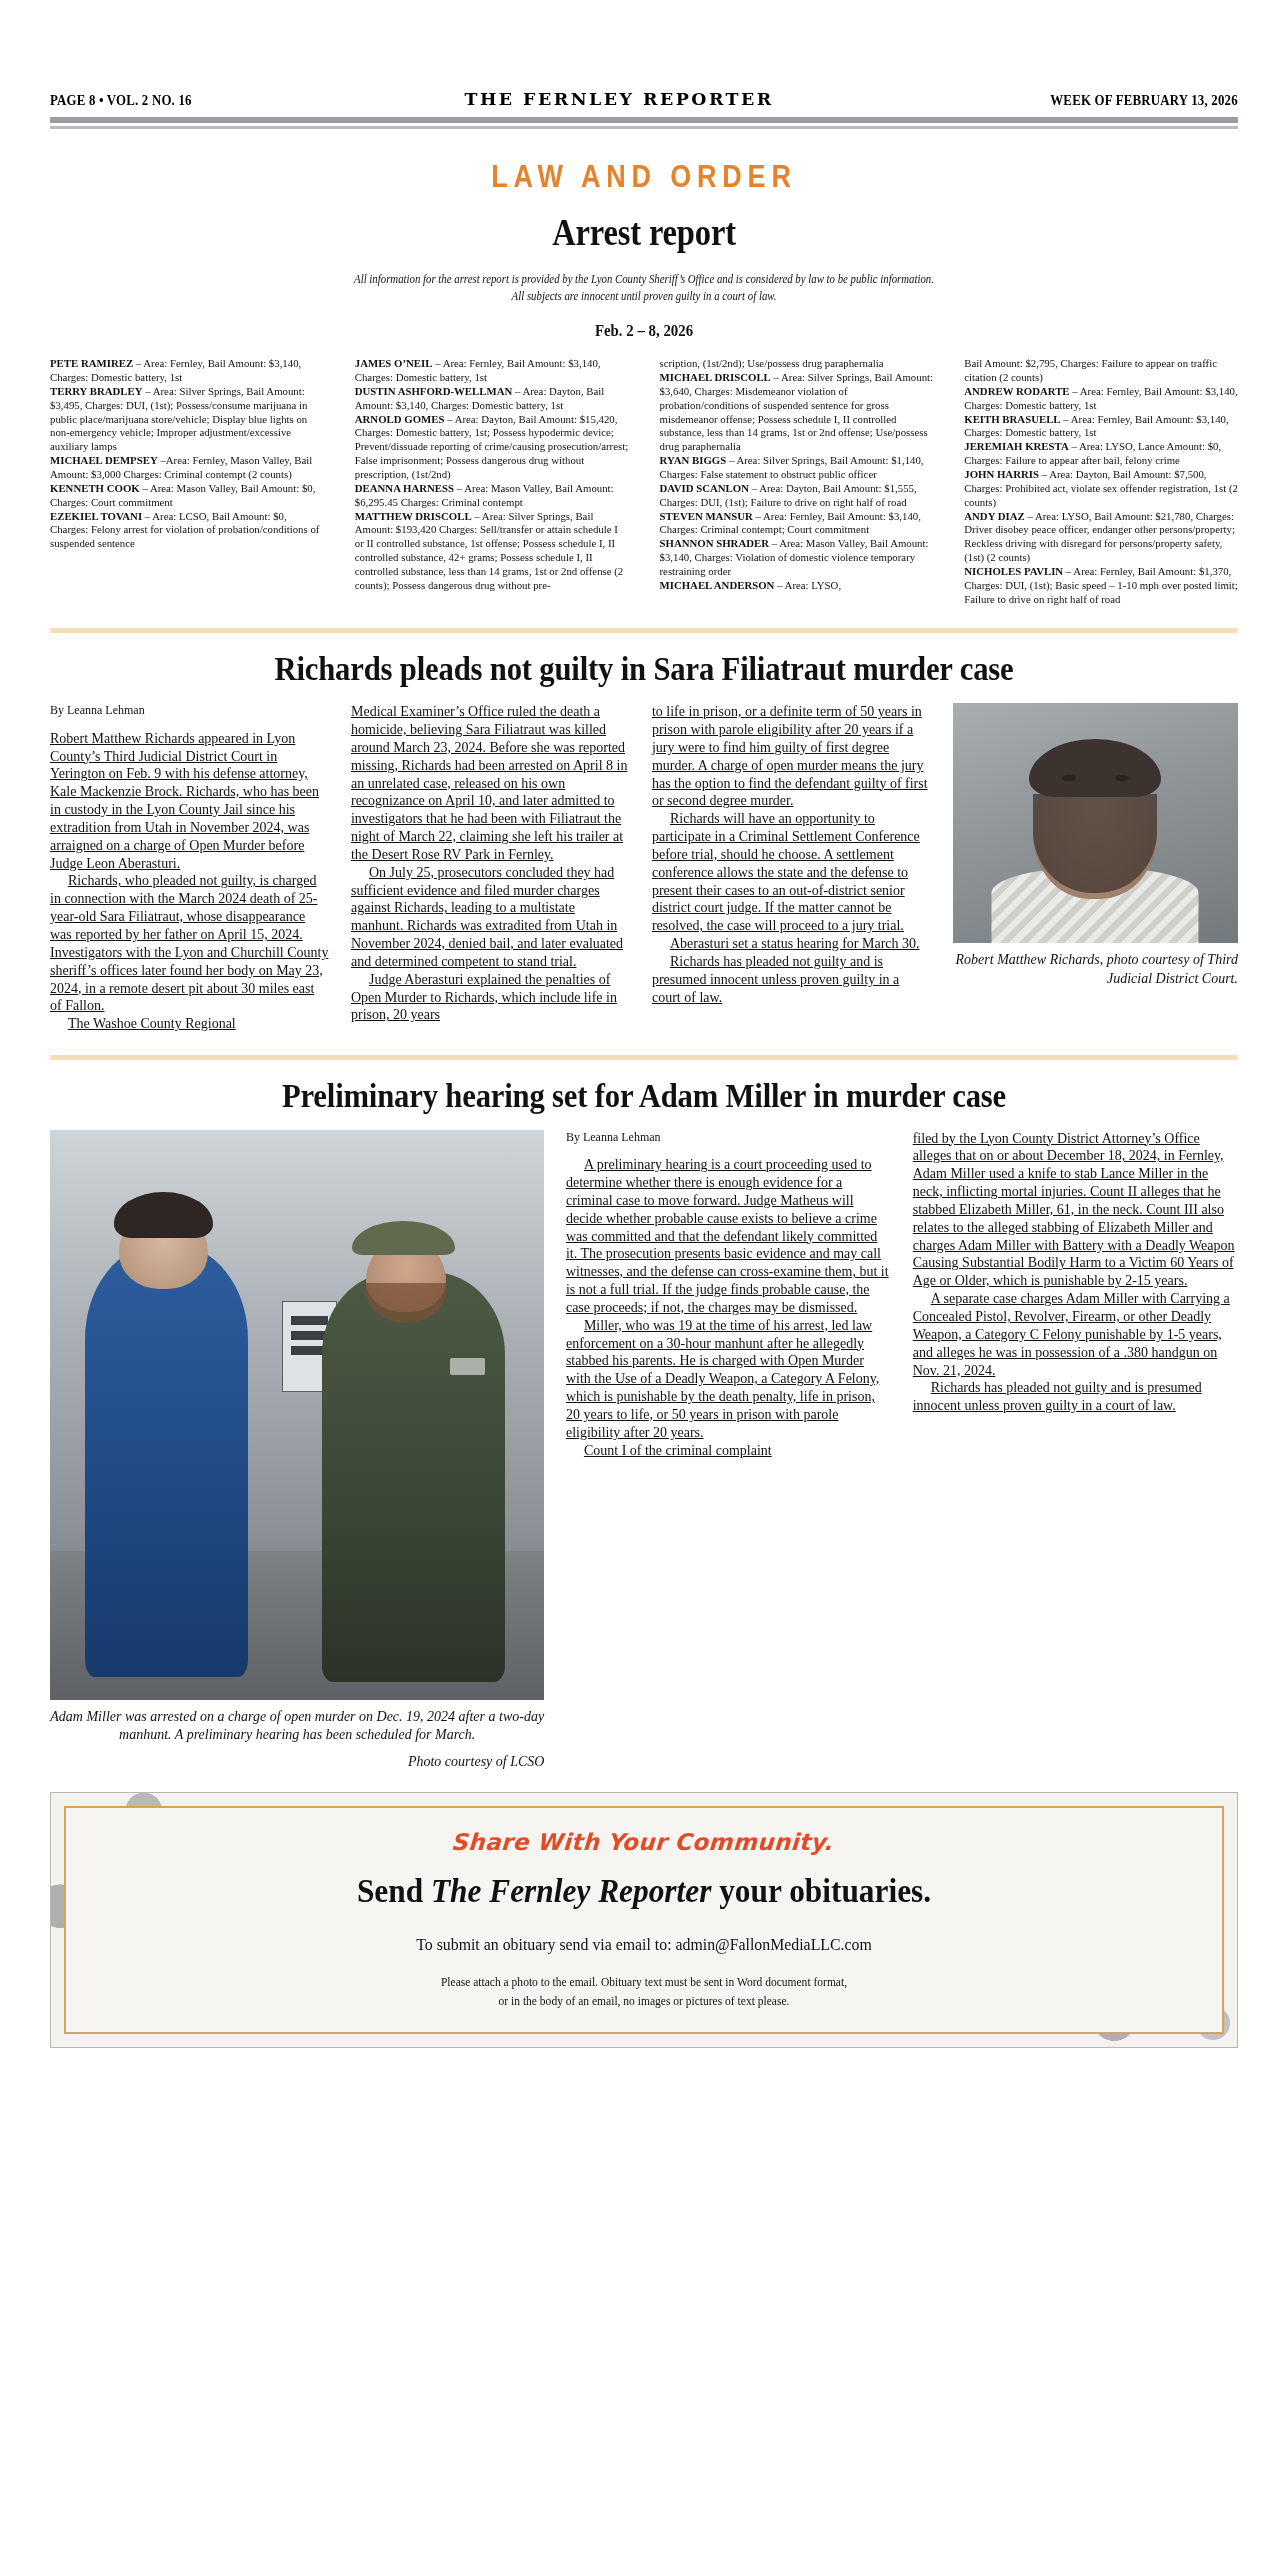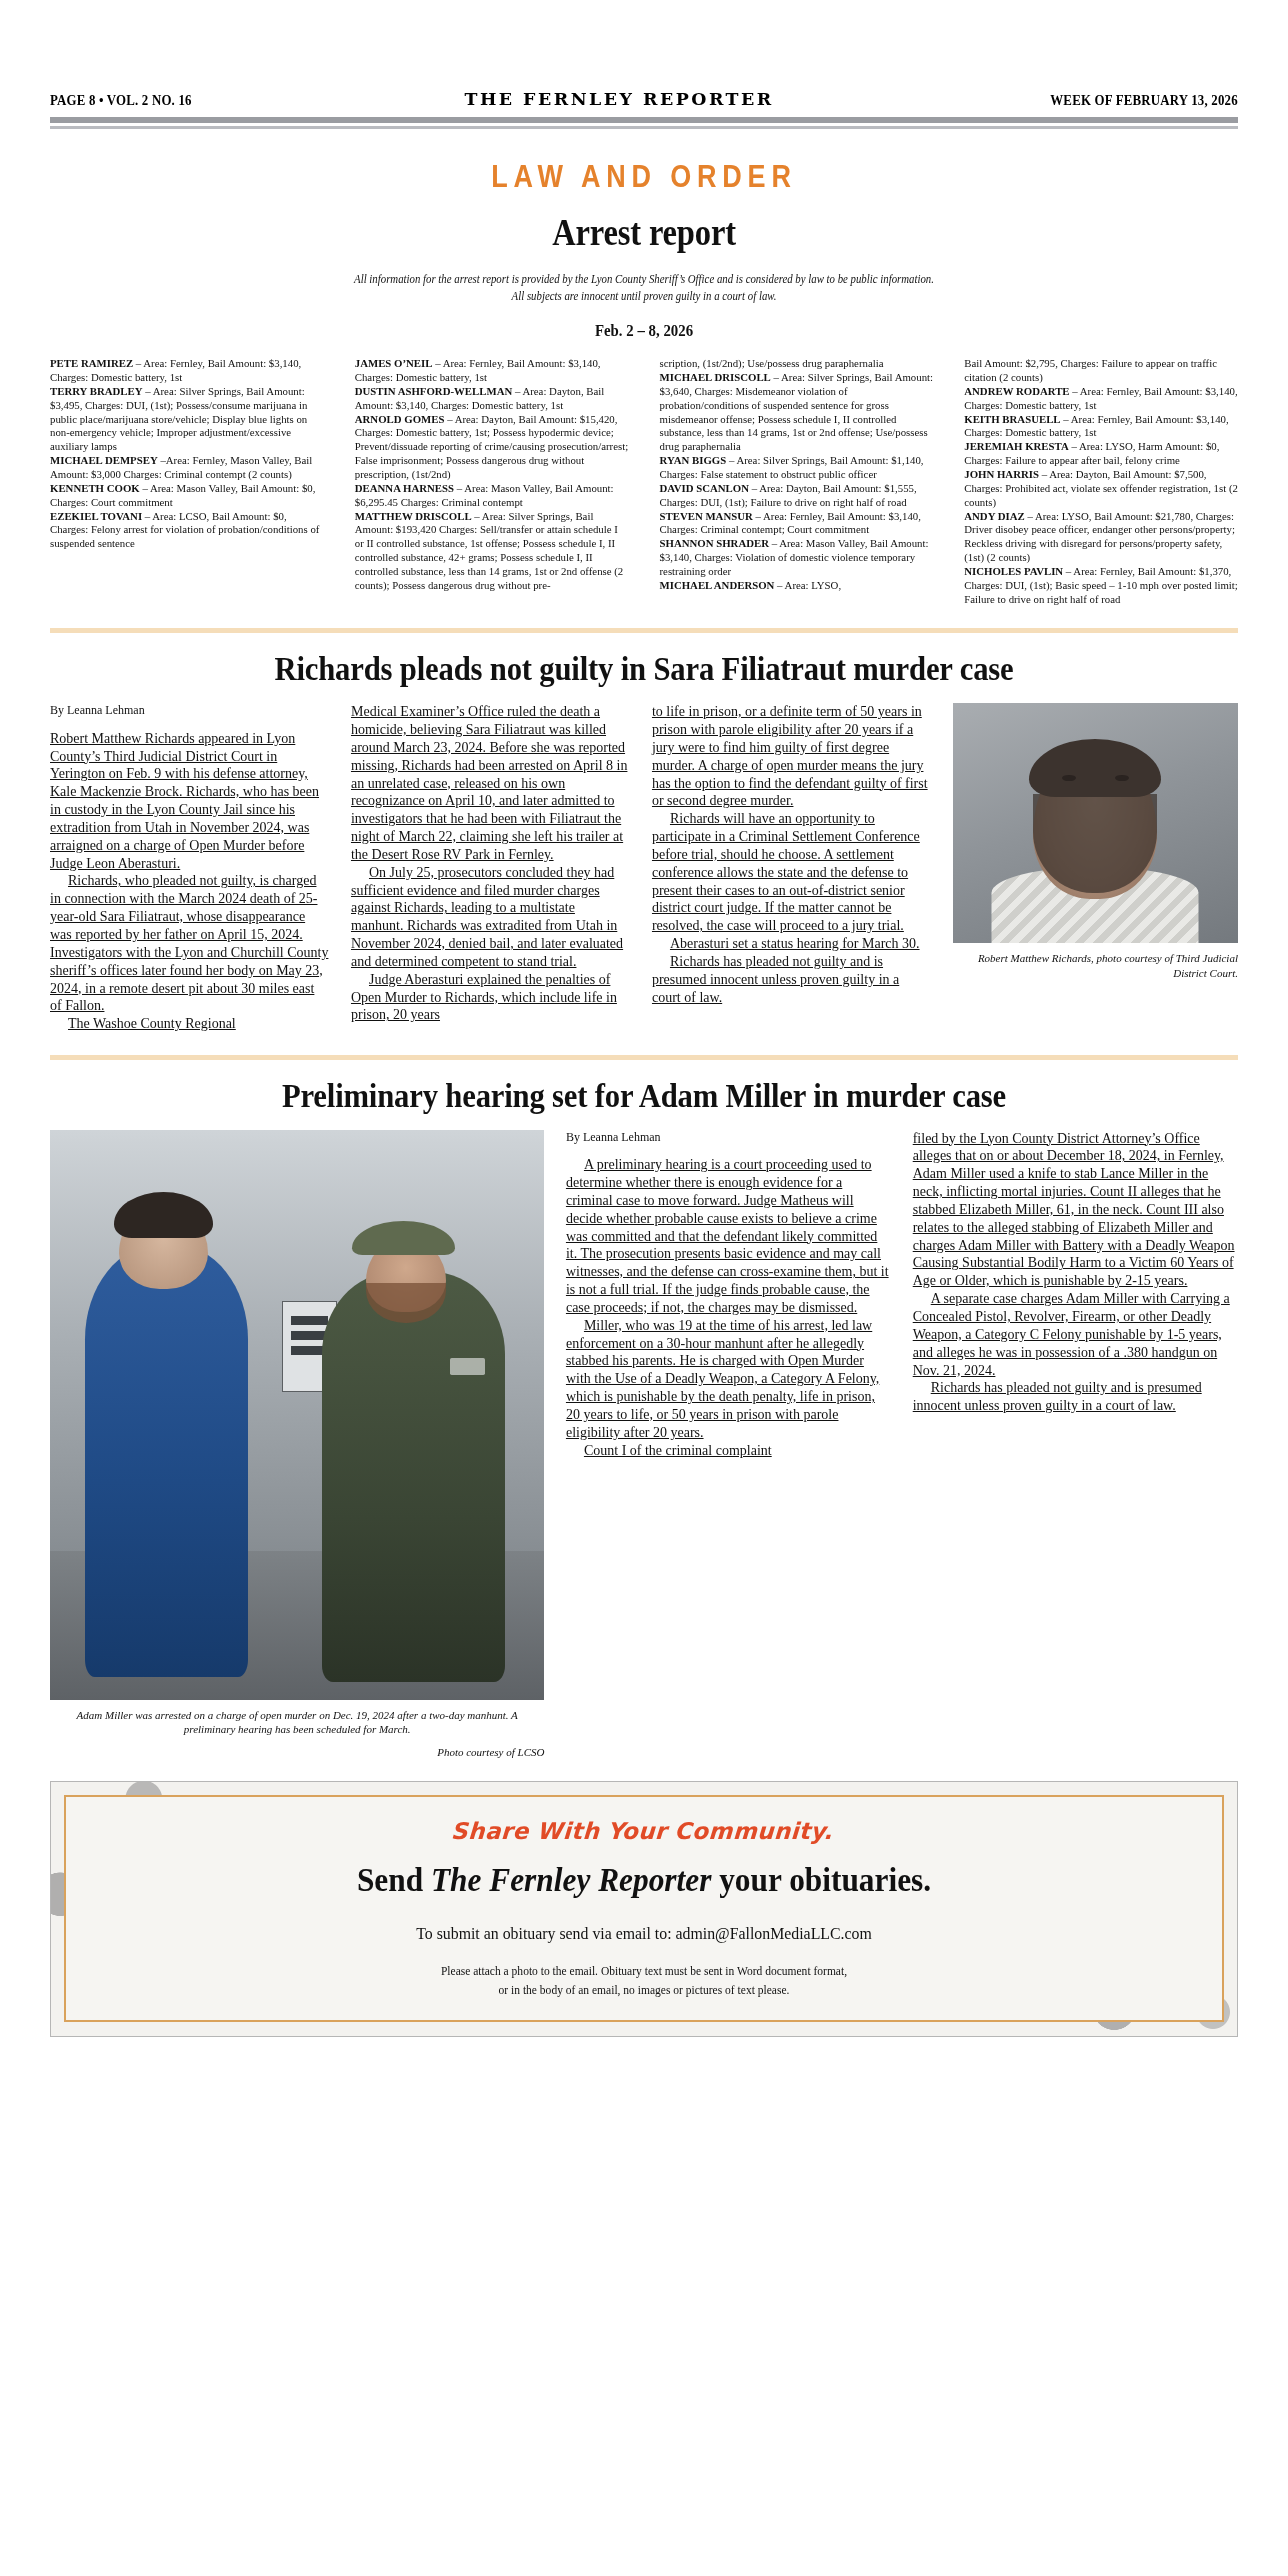--- a/index.html
+++ b/index.html
@@ -149,21 +149,21 @@
   .photo-box { width: 100%; }
   .photo-frame {
     width: 100%;
     height: 240px;
     position: relative;
     overflow: hidden;
     background: #8a8d90;
   }
   .caption {
     font-style: italic;
-    font-size: 11px;
+    font-size: 14px;
     line-height: 1.3;
     text-align: right;
     margin-top: 8.3px;
   }
   .caption.center { text-align: center; }
 
   
   .mug-bg {
     position:absolute; inset:0;
     background: linear-gradient(160deg,#a9adb1 0%,#8f9499 45%,#74797e 100%);
@@ -358,21 +358,21 @@
         <p><b>RYAN BIGGS</b><span> – Area: Silver Springs, Bail Amount: $1,140, Charges: False statement to obstruct public officer</span></p>
         <p><b>DAVID SCANLON</b><span> – Area: Dayton, Bail Amount: $1,555, Charges: DUI, (1st); Failure to drive on right half of road</span></p>
         <p><b>STEVEN MANSUR</b><span> – Area: Fernley, Bail Amount: $3,140, Charges: Criminal contempt; Court commitment</span></p>
         <p><b>SHANNON SHRADER</b><span> – Area: Mason Valley, Bail Amount: $3,140, Charges: Violation of domestic violence temporary restraining order</span></p>
         <p><b>MICHAEL ANDERSON</b><span> – Area: LYSO,</span></p>
       </div>
     <div class="arrest-col">
         <p><span>Bail Amount: $2,795, Charges: Failure to appear on traffic citation (2 counts)</span></p>
         <p><b>ANDREW RODARTE</b><span> – Area: Fernley, Bail Amount: $3,140, Charges: Domestic battery, 1st</span></p>
         <p><b>KEITH BRASUELL</b><span> – Area: Fernley, Bail Amount: $3,140, Charges: Domestic battery, 1st</span></p>
-        <p><b>JEREMIAH KRESTA</b><span> – Area: LYSO, Harm Amount: $0, Charges: Failure to appear after bail, felony crime</span></p>
+        <p><b>JEREMIAH KRESTA</b><span> – Area: LYSO, Lance Amount: $0, Charges: Failure to appear after bail, felony crime</span></p>
         <p><b>JOHN HARRIS</b><span> – Area: Dayton, Bail Amount: $7,500, Charges: Prohibited act, violate sex offender registration, 1st (2 counts)</span></p>
         <p><b>ANDY DIAZ</b><span> – Area: LYSO, Bail Amount: $21,780, Charges: Driver disobey peace officer, endanger other persons/property; Reckless driving with disregard for persons/property safety, (1st) (2 counts)</span></p>
         <p><b>NICHOLES PAVLIN</b><span> – Area: Fernley, Bail Amount: $1,370, Charges: DUI, (1st); Basic speed – 1-10 mph over posted limit; Failure to drive on right half of road</span></p>
       </div>
   </div>
 
   <div class="band"></div>
 
   <div class="story-head">Richards pleads not guilty in Sara Filiatraut murder case</div>
   <div class="story-cols s1">

